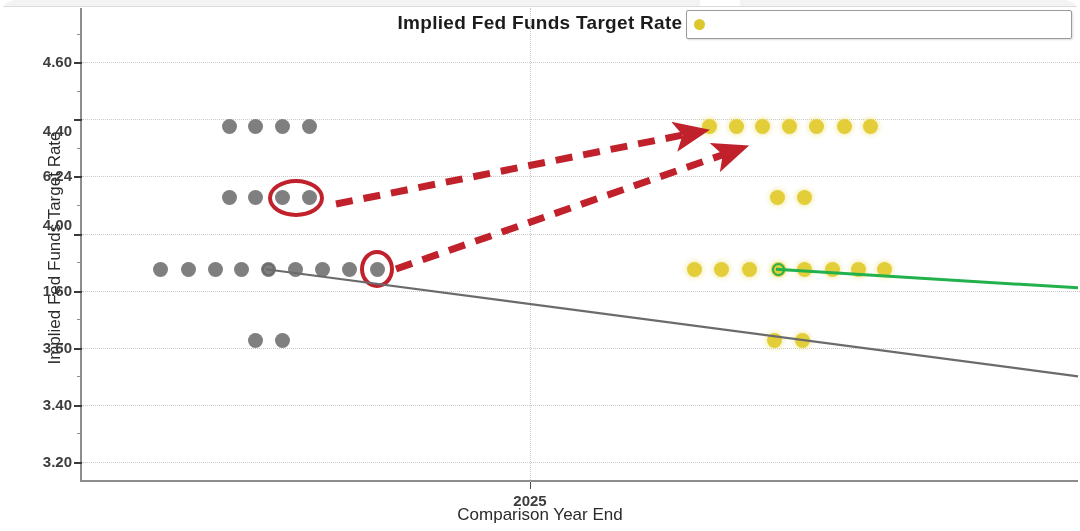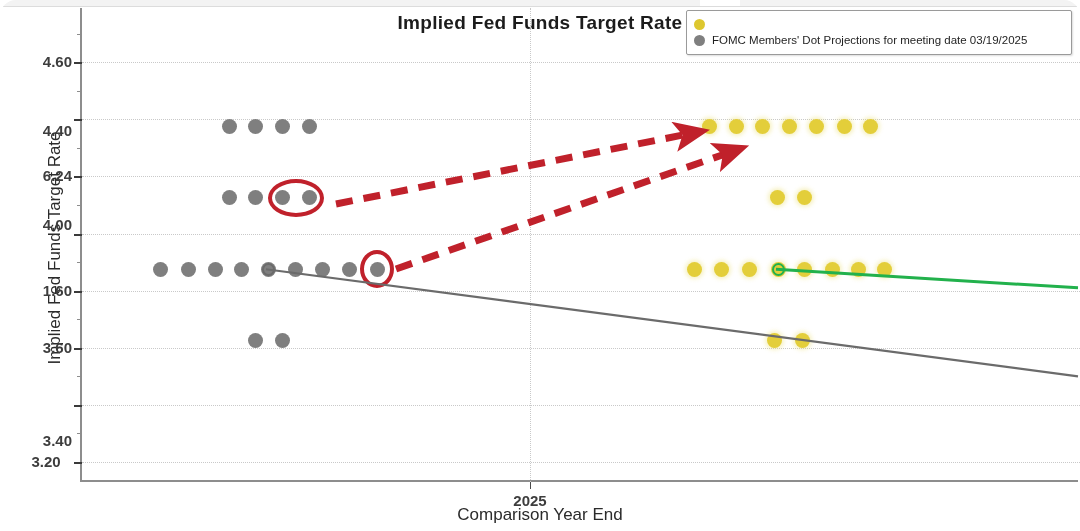--- a/index.html
+++ b/index.html
@@ -264,24 +264,24 @@
       <div class="ytick-major" style="top: 225.578px;"></div>
       <div class="ylab" style="top: 217px;">4.00</div>
       <div class="hgrid" style="top: 282.687px;"></div>
       <div class="ytick-major" style="top: 282.687px;"></div>
       <div class="ylab" style="top: 282.687px;">1.60</div>
       <div class="hgrid" style="top: 339.795px;"></div>
       <div class="ytick-major" style="top: 339.795px;"></div>
       <div class="ylab" style="top: 339.795px;">3.60</div>
       <div class="hgrid" style="top: 396.904px;"></div>
       <div class="ytick-major" style="top: 396.904px;"></div>
-      <div class="ylab" style="top: 396.904px; margin-top: 36px;">3.40</div>
+      <div class="ylab" style="top: 396.904px;">3.40</div>
       <div class="hgrid" style="top: 454.012px;"></div>
       <div class="ytick-major" style="top: 454.012px;"></div>
-      <div class="ylab" style="top: 454.012px; text-align: center;">3.20</div>
+      <div class="ylab" style="top: 454.012px;">3.20</div>
       <div class="ytick-minor" style="top: 25.6988px;"></div>
       <div class="ytick-minor" style="top: 82.8072px;"></div>
       <div class="ytick-minor" style="top: 139.916px;"></div>
       <div class="ytick-minor" style="top: 197.024px;"></div>
       <div class="ytick-minor" style="top: 254.133px;"></div>
       <div class="ytick-minor" style="top: 311.241px;"></div>
       <div class="ytick-minor" style="top: 368.349px;"></div>
       <div class="ytick-minor" style="top: 425.458px;"></div>
       <div class="vgrid" style="left: 448px;"></div>
       <div class="xtick" style="left: 448px;"></div>
@@ -343,19 +343,15 @@
     <g id="arrow-group">
         <line x1="336" y1="204" x2="688" y2="134" stroke="#c0212b" stroke-width="7" stroke-dasharray="17 11" stroke-linecap="butt" marker-end="url(#redarrow)"></line>
         <line x1="396" y1="269" x2="728" y2="153" stroke="#c0212b" stroke-width="7" stroke-dasharray="17 11" stroke-linecap="butt" marker-end="url(#redarrow)"></line>
       </g>
   </svg>
 
   <div class="legend">
     <div class="legend-row">
       <span class="legend-swatch sw-yellow"></span>
     </div>
-    <div class="legend-row">
-      <span class="legend-swatch sw-gray"></span>
-      <span class="legend-text">FOMC Members' Dot Projections for meeting date 03/19/2025</span>
-    </div>
   </div>
 
 </div>
 
 </body></html>

